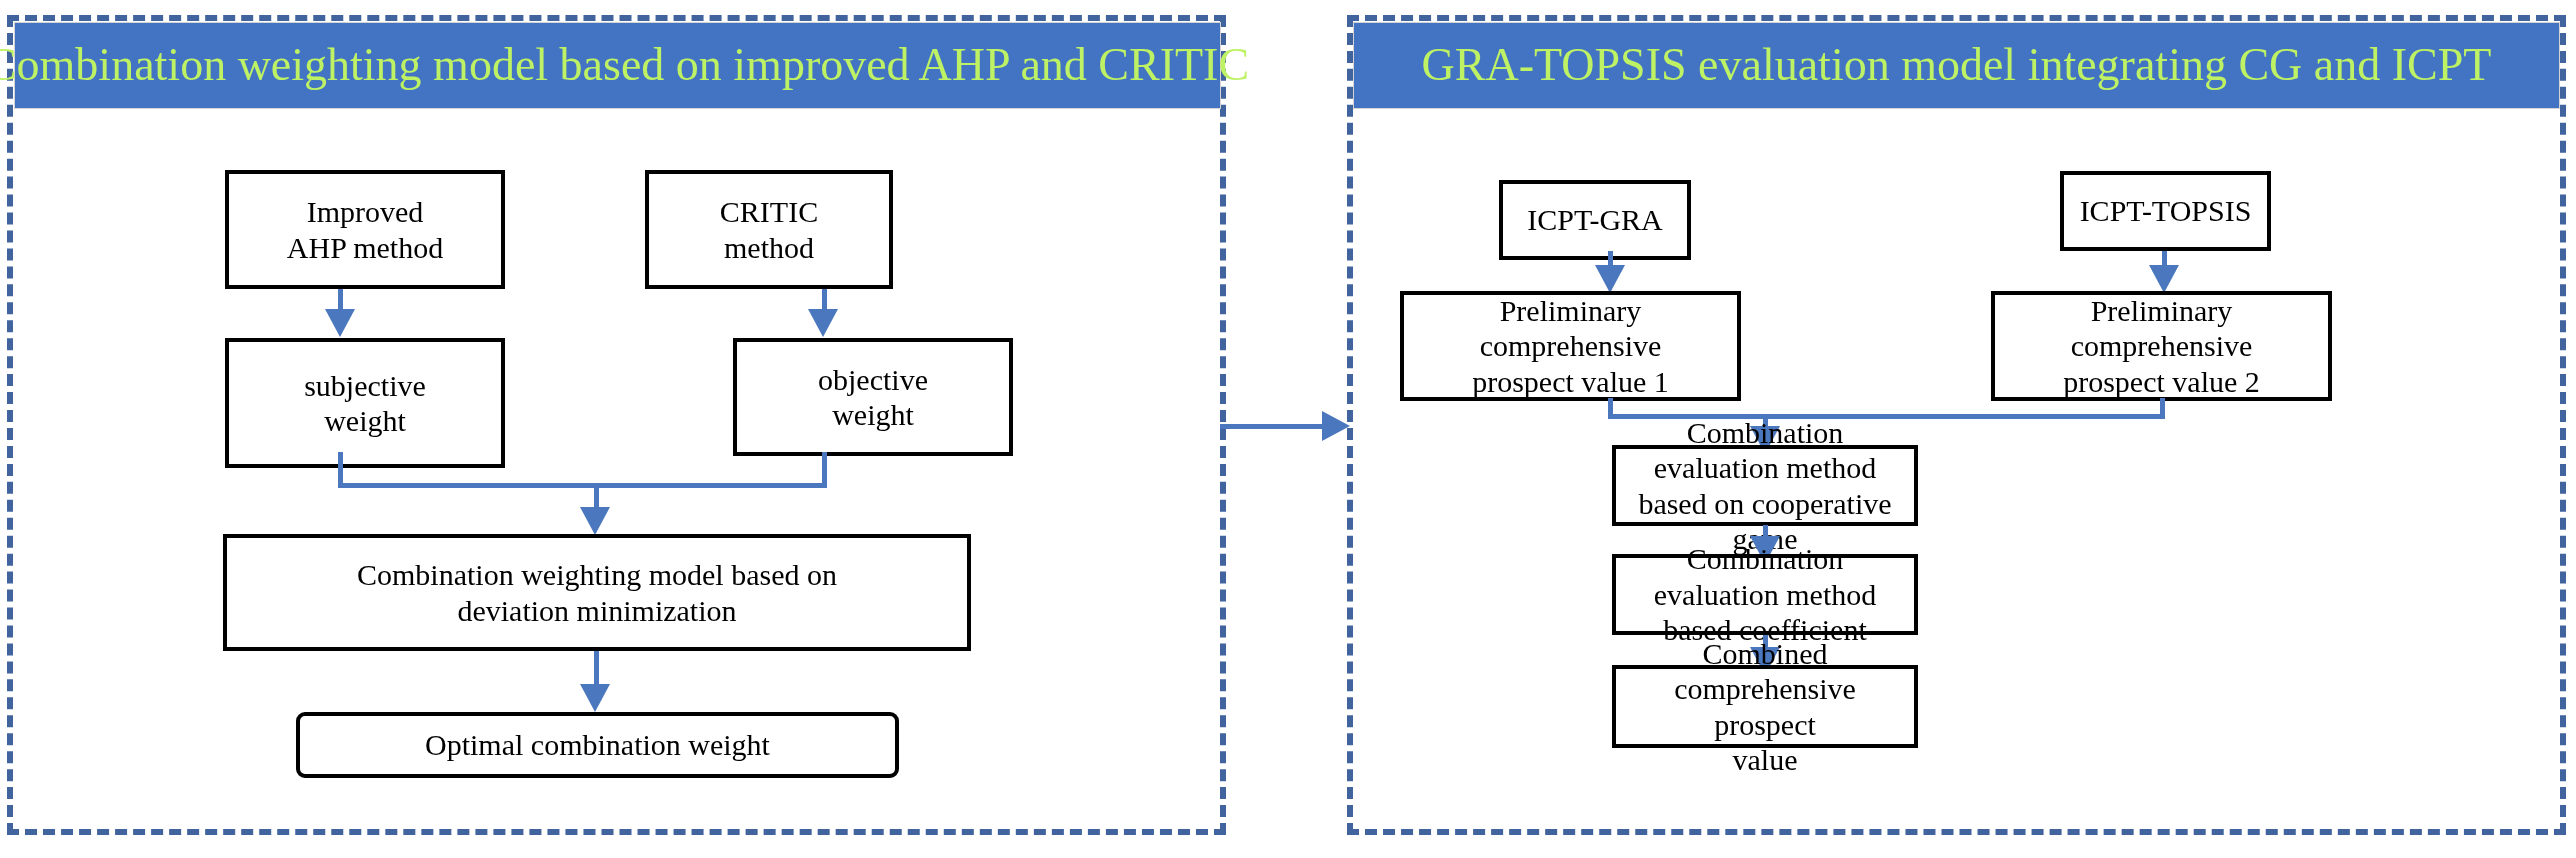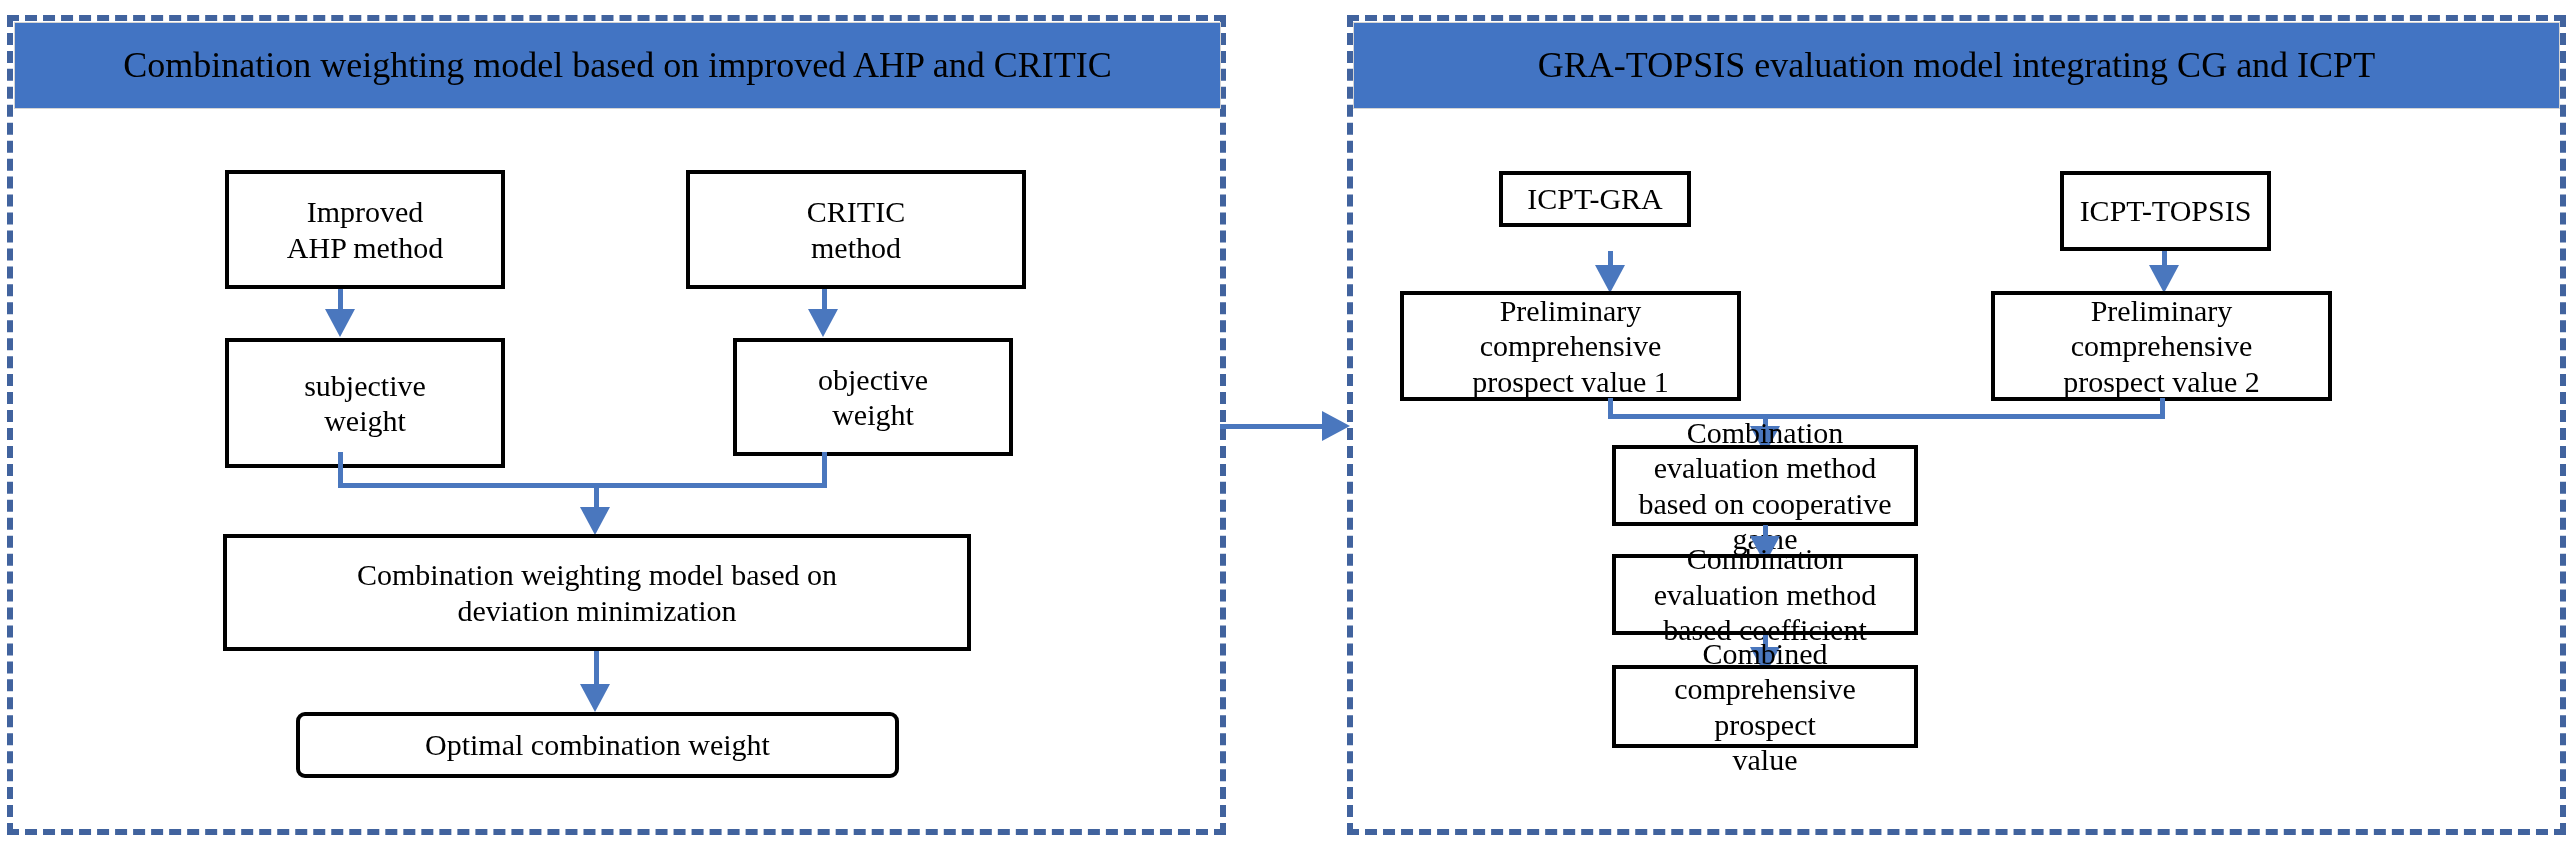--- a/index.html
+++ b/index.html
@@ -28,22 +28,22 @@
 
   
   .banner {
     position: absolute;
     box-sizing: border-box;
     background: #4274C3;
     border: 1.2px solid #d4d4d4;
     display: flex;
     align-items: center;
     justify-content: center;
-    color: #000000;
-    font-size: 36px;
+    color: #bef264;
+    font-size: 46px;
     line-height: 1.1;
     letter-spacing: 0px;
     white-space: nowrap;
   }
 
   
   .node {
     position: absolute;
     box-sizing: border-box;
     background: #ffffff;
@@ -95,21 +95,21 @@
     <span>Combination weighting model based on improved AHP and CRITIC</span>
   </div>
 
   <div class="node" style="left:225px; top:170px; width:280px; height:119px;">
     <span>
       <span class="txt">Improved</span>
       <span class="txt">AHP method</span>
     </span>
   </div>
 
-  <div class="node" style="left:686px; top:170px; width:340px; height:119px;">
+  <div class="node" style="left:645px; top:170px; width:248px; height:119px;">
     <span>
       <span class="txt">CRITIC</span>
       <span class="txt">method</span>
     </span>
   </div>
 
   <div class="conn conn-v" style="left:338px; top:289px; width:5.4px; height:27px;"></div>
   <div class="arrowhead-down" style="left:325px; top:309px;"></div>
 
   <div class="conn conn-v" style="left:822px; top:289px; width:5.4px; height:27px;"></div>
@@ -151,21 +151,21 @@
 
   <div class="conn conn-h" style="left:1220px; top:424px; width:109px; height:5.4px;"></div>
   <div class="arrowhead-right" style="left:1322px; top:411px;"></div>
 
   <div class="panel" style="left:1347px; top:15px; width:1219px; height:820px;"></div>
 
   <div class="banner" style="left:1353px; top:22px; width:1207px; height:87px;">
     <span>GRA-TOPSIS evaluation model integrating CG and ICPT</span>
   </div>
 
-  <div class="node" style="left:1499px; top:171px; width:192px; height:56px;">
+  <div class="node" style="left:1499px; top:180px; width:192px; height:80px;">
     <span class="txt">ICPT-GRA</span>
   </div>
 
   <div class="node" style="left:2060px; top:171px; width:211px; height:80px;">
     <span class="txt">ICPT-TOPSIS</span>
   </div>
 
   <div class="conn conn-v" style="left:1608px; top:251px; width:5.4px; height:20px;"></div>
   <div class="arrowhead-down" style="left:1595px; top:265px;"></div>
 

